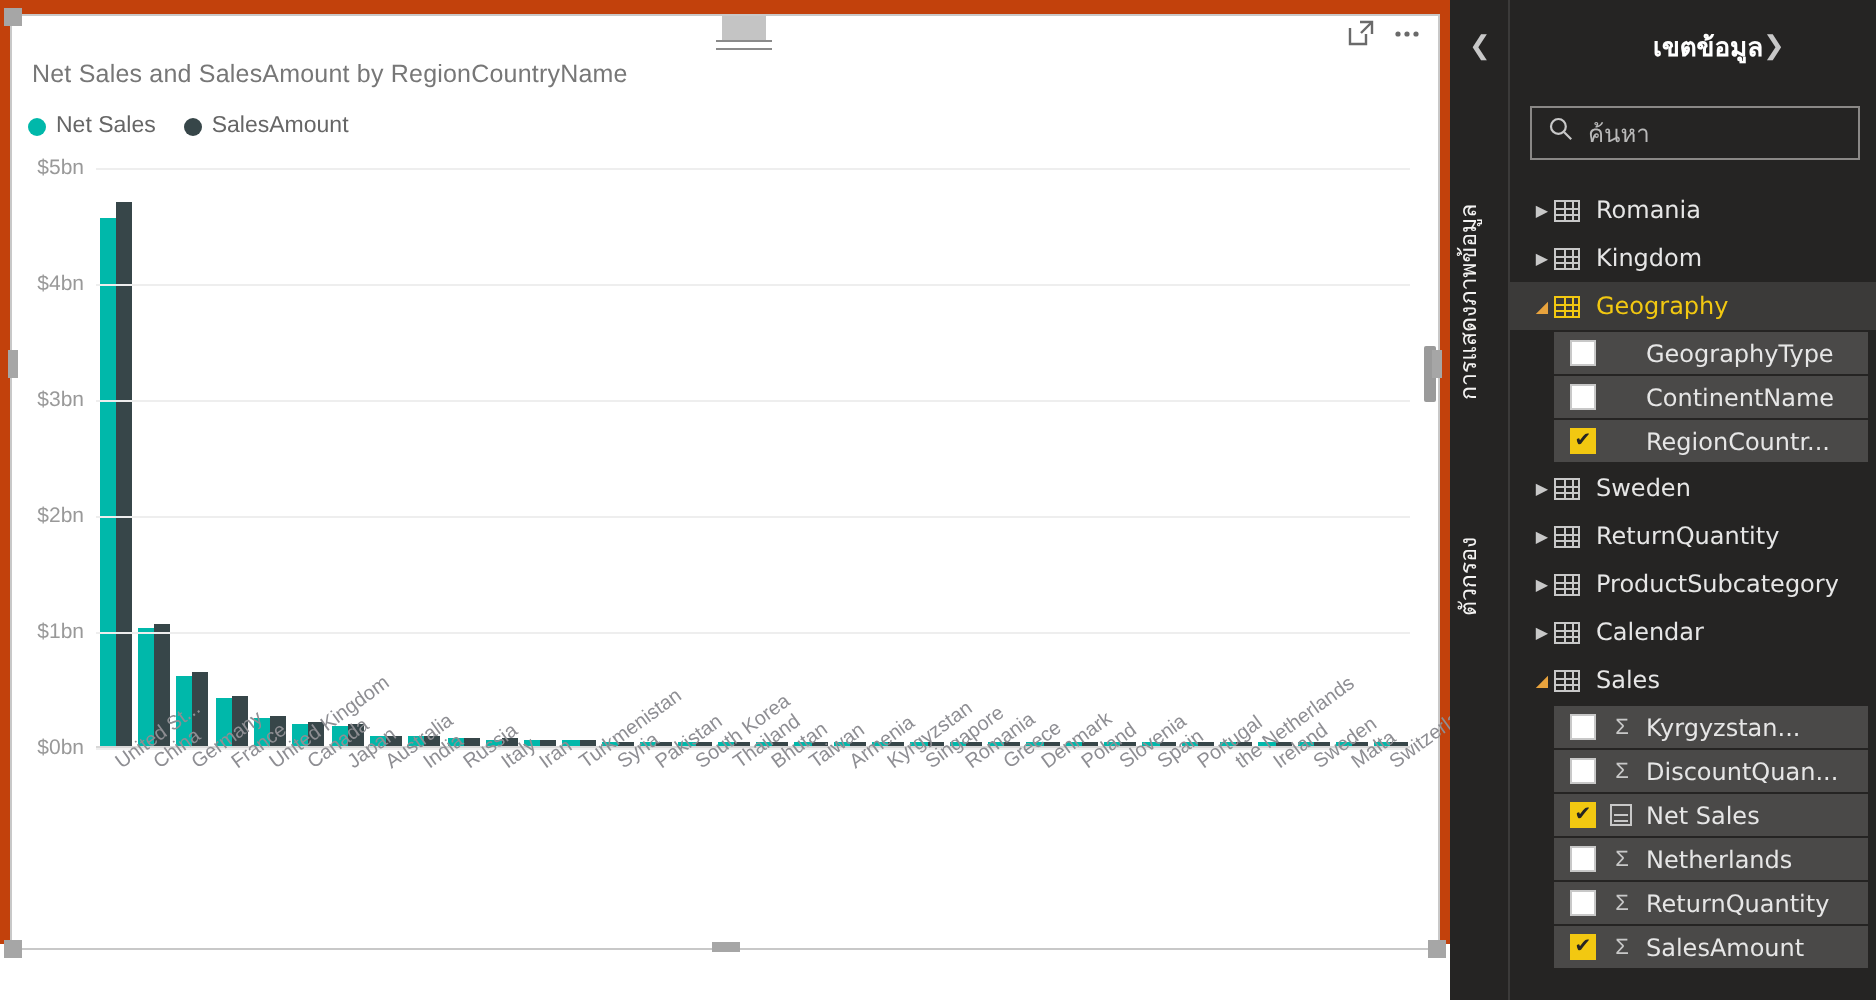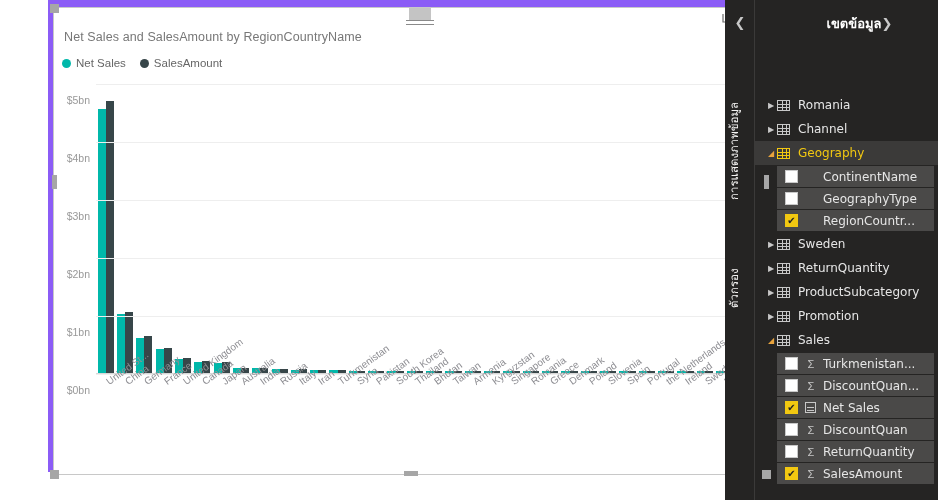--- a/index.html
+++ b/index.html
@@ -7,22 +7,21 @@
     width: 938px; height: 500px;
     font-family: "Liberation Sans", "DejaVu Sans", sans-serif;
     background: #ffffff;
     overflow: hidden;
   }
   #app { position: relative; width: 938px; height: 500px; }
 
   
   #canvas {
     position: absolute; left: 0; top: 0; width: 725px; height: 472px;
-    background: #8b5cf6;
-    margin-left: 48px;
+    background: #c2410c;
   }
 
   
   #visual {
     position: absolute; left: 5px; top: 7px; width: 715px; height: 468px;
     background: #ffffff;
     border: 1px solid #c8c8c8;
   }
 
   
@@ -57,21 +56,21 @@
     display: flex; align-items: center; gap: 14px;
   }
   .legend-item { display: flex; align-items: center; gap: 5px; }
   .legend-dot { width: 9px; height: 9px; border-radius: 50%; display: block; }
   .legend-label { font-size: 11.5px; color: #666666; white-space: nowrap; }
 
   
   #plot {
     position: absolute; left: 0px; top: 68px; width: 713px; height: 396px;
   }
-  #ylabels { position: absolute; left: 0; top: 16px; width: 40px; height: 300px; }
+  #ylabels { position: absolute; left: 0; top: 0; width: 40px; height: 300px; }
   .ytick {
     position: absolute; right: 4px; font-size: 10.5px; color: #999999;
     transform: translateY(-50%); white-space: nowrap;
   }
   #gridarea {
     position: absolute; left: 42px; top: 0px; right: 14px; height: 298px;
   }
   .gridline { position: absolute; left: 0; right: 0; height: 1px; background: #eeeeee; }
   #baseline { position: absolute; left: 0; right: 0; bottom: 0; height: 1px; background: #d8d8d8; }
 
@@ -530,61 +529,70 @@
       <div class="vtext" id="vtext-viz">การแสดงภาพข้อมูล</div>
       <div class="vtext" id="vtext-filters">ตัวกรอง</div>
     </div>
 
     <div id="fieldpane">
       <div id="fp-header">
         <span id="fp-title">เขตข้อมูล</span>
         <span id="fp-expand">❯</span>
       </div>
 
+      <div id="search-box">
+        <span>
+          <svg width="13" height="13" viewBox="0 0 13 13">
+            <circle cx="5.2" cy="5.2" r="3.7" fill="none" stroke="#c8c8c8" stroke-width="1.1"></circle>
+            <path d="M8.1 8.1 L11.6 11.6" stroke="#c8c8c8" stroke-width="1.1"></path>
+          </svg>
+        </span>
+        <input id="search-input" type="text" placeholder="ค้นหา" style="">
+      </div>
 
       <div id="fieldlist">
           <div class="row row-table">
             <span class="caret">▶</span>
             <span class="tbl-icon">
               <i style="left:0;top:3px;width:100%;height:1px"></i>
               <i style="left:0;top:6px;width:100%;height:1px"></i>
               <i style="left:4px;top:0;width:1px;height:100%"></i>
               <i style="left:8px;top:0;width:1px;height:100%"></i>
             </span>
             <span class="lbl">Romania</span>
           </div>
           <div class="row row-table">
             <span class="caret">▶</span>
             <span class="tbl-icon">
               <i style="left:0;top:3px;width:100%;height:1px"></i>
               <i style="left:0;top:6px;width:100%;height:1px"></i>
               <i style="left:4px;top:0;width:1px;height:100%"></i>
               <i style="left:8px;top:0;width:1px;height:100%"></i>
             </span>
-            <span class="lbl">Channel</span>
+            <span class="lbl">Kingdom</span>
           </div>
           <div class="row row-table sel">
             <span class="caret open">◢</span>
             <span class="tbl-icon hl">
               <i style="left:0;top:3px;width:100%;height:1px"></i>
               <i style="left:0;top:6px;width:100%;height:1px"></i>
               <i style="left:4px;top:0;width:1px;height:100%"></i>
               <i style="left:8px;top:0;width:1px;height:100%"></i>
             </span>
             <span class="lbl hl">Geography</span>
           </div>
           <div class="row row-field">
             <span class="cb"></span>
             <span class="sigma"></span>
-            <span class="lbl">ContinentName</span>
+            <span class="lbl">GeographyType</span>
           </div>
           <div class="row row-field">
             <span class="cb"></span>
             <span class="sigma"></span>
-            <span class="lbl">GeographyType</span>
+            <span class="lbl">ContinentName</span>
           </div>
           <div class="row row-field">
             <span class="cb checked">✔</span>
             <span class="sigma"></span>
             <span class="lbl">RegionCountr...</span>
           </div>
           <div class="row row-table">
             <span class="caret">▶</span>
             <span class="tbl-icon">
               <i style="left:0;top:3px;width:100%;height:1px"></i>
@@ -615,51 +623,51 @@
             <span class="lbl">ProductSubcategory</span>
           </div>
           <div class="row row-table">
             <span class="caret">▶</span>
             <span class="tbl-icon">
               <i style="left:0;top:3px;width:100%;height:1px"></i>
               <i style="left:0;top:6px;width:100%;height:1px"></i>
               <i style="left:4px;top:0;width:1px;height:100%"></i>
               <i style="left:8px;top:0;width:1px;height:100%"></i>
             </span>
-            <span class="lbl">Promotion</span>
+            <span class="lbl">Calendar</span>
           </div>
           <div class="row row-table">
             <span class="caret open">◢</span>
             <span class="tbl-icon">
               <i style="left:0;top:3px;width:100%;height:1px"></i>
               <i style="left:0;top:6px;width:100%;height:1px"></i>
               <i style="left:4px;top:0;width:1px;height:100%"></i>
               <i style="left:8px;top:0;width:1px;height:100%"></i>
             </span>
             <span class="lbl">Sales</span>
           </div>
           <div class="row row-field">
             <span class="cb"></span>
             <span class="sigma">Σ</span>
-            <span class="lbl">Turkmenistan...</span>
+            <span class="lbl">Kyrgyzstan...</span>
           </div>
           <div class="row row-field">
             <span class="cb"></span>
             <span class="sigma">Σ</span>
             <span class="lbl">DiscountQuan...</span>
           </div>
           <div class="row row-field">
             <span class="cb checked">✔</span>
             <span class="calc-icon"></span>
             <span class="lbl">Net Sales</span>
           </div>
           <div class="row row-field">
             <span class="cb"></span>
             <span class="sigma">Σ</span>
-            <span class="lbl">DiscountQuan</span>
+            <span class="lbl">Netherlands</span>
           </div>
           <div class="row row-field">
             <span class="cb"></span>
             <span class="sigma">Σ</span>
             <span class="lbl">ReturnQuantity</span>
           </div>
           <div class="row row-field">
             <span class="cb checked">✔</span>
             <span class="sigma">Σ</span>
             <span class="lbl">SalesAmount</span>

